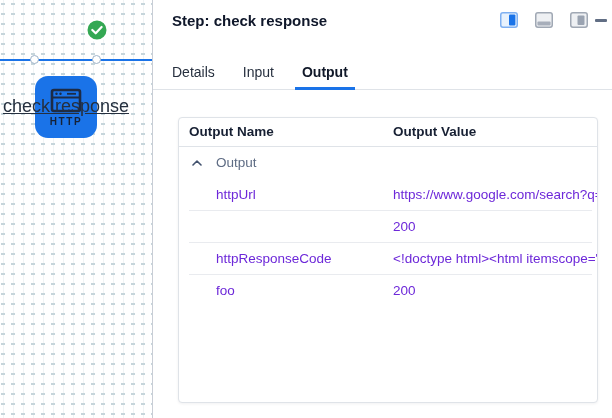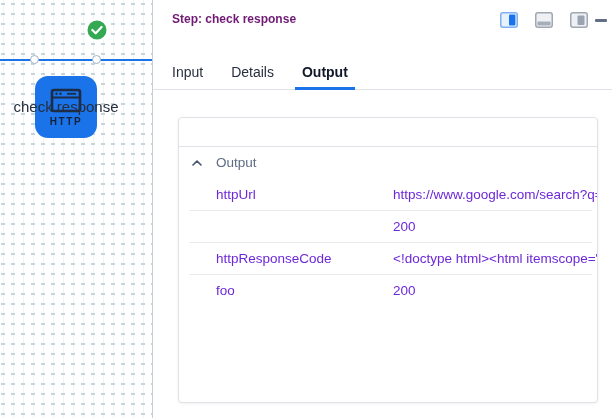--- a/index.html
+++ b/index.html
@@ -13,27 +13,27 @@
       radial-gradient(ellipse 2.2px 1.1px at 2px 2px, #c6d5db 98%, transparent 100%);
     background-size:10px 100%,10px 10px;background-position:3px 0,1px 2px;}
   .flow-line{position:absolute;left:0;top:59px;width:152px;height:2px;background:#1a73e8;}
   .node{position:absolute;left:35px;top:28px;width:62px;height:62px;background:#1a73e8;
         border-radius:13px;display:flex;align-items:center;justify-content:center;margin-top:48px;}
   .badge{position:absolute;left:85px;top:18px;width:24px;height:24px;}
   .port{position:absolute;width:9px;height:9px;box-sizing:border-box;border-radius:50%;
         background:#fff;border:1.5px solid #9fb3c8;}
   .port.left{left:30px;top:55px;} .port.right{left:92px;top:55px;}
   .node-label{position:absolute;left:0;top:98px;width:132px;text-align:center;
-              font-size:15px;color:#252f3e;line-height:17px;}
+              font-size:18px;color:#252f3e;line-height:17px;text-decoration:underline;}
 
   .v-divider{position:absolute;left:152px;top:0;width:1px;height:418px;background:#c9ced6;}
 
   
   .panel{position:absolute;left:153px;top:0;width:459px;height:418px;background:#fff;}
-  .panel-title{position:absolute;left:19px;top:12px;font-size:12px;font-weight:700;color:#701a75;}
+  .panel-title{position:absolute;left:19px;top:12px;font-size:15px;font-weight:700;color:#0f172a;}
   .vc{position:absolute;top:12px;width:18px;height:16px;cursor:pointer;}
   .vc1{left:347px;} .vc2{left:382px;} .vc3{left:417px;}
   .minimize{position:absolute;left:442px;top:19px;width:12px;height:2.5px;
             background:#616e84;border-radius:1px;cursor:pointer;}
 
   .tabs{position:absolute;left:0;top:55px;width:459px;height:35px;
         border-bottom:1px solid #dfe3e8;display:flex;padding-left:12px;box-sizing:border-box;}
   .tab{padding:0 7px;margin-right:14px;font-size:14px;color:#27303f;display:flex;
        align-items:center;position:relative;cursor:pointer;}
   .tab.active{font-weight:700;color:#101828;}
@@ -109,27 +109,29 @@
     </span>
     <span class="vc vc3">
       <svg width="18" height="16" viewBox="0 0 18 16">
         <rect x="0.75" y="0.75" width="16.5" height="14.5" rx="2.2" fill="#eef0f3" stroke="#a0a8b4" stroke-width="1.5"></rect>
         <rect x="7.5" y="3.5" width="7" height="9.5" rx="1" fill="#9aa3b1"></rect>
       </svg>
     </span>
     <span class="minimize"></span>
 
     <div class="tabs">
+      <div class="tab">Details</div>
       <div class="tab">Input</div>
-      <div class="tab">Details</div>
       <div class="tab active">Output</div>
     </div>
 
     <div class="table">
       <div class="thead">
+        <span class="c1">Output Name</span>
+        <span class="c2">Output Value</span>
       </div>
       <div id="table-body">
           <div class="row row-group">
             <span class="chev"><svg width="10" height="6" viewBox="0 0 10 6">
                 <polyline points="1,5 5,1 9,5" fill="none" stroke="#42526e" stroke-width="1.6" stroke-linecap="round" stroke-linejoin="round"></polyline>
               </svg></span>
             <span class="name">Output</span>
           </div>
           <div class="row row-item">
             <span class="name">httpUrl</span>

